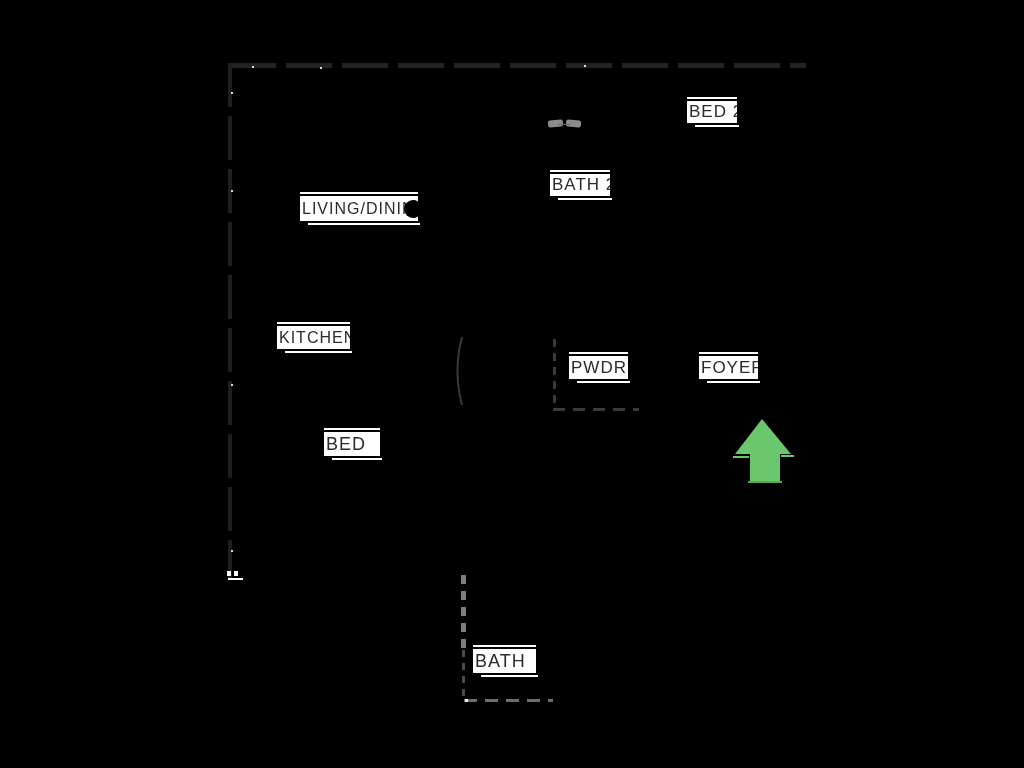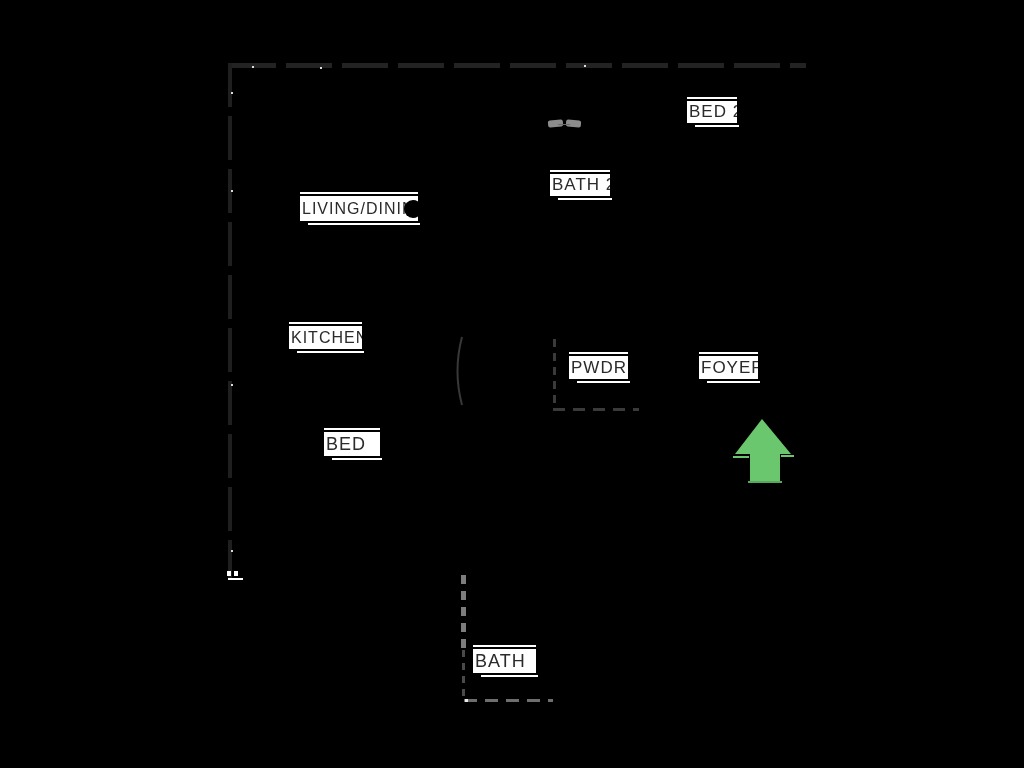--- a/index.html
+++ b/index.html
@@ -69,21 +69,21 @@
 
   <div class="rlabel" style="left:300px;top:196px;width:118px;">
     <div class="tline"></div>
     <div class="box" style="height:25px;font-size:16px;">
       <span>LIVING/DINING</span>
       <i class="disc"></i>
     </div>
     <div class="bline"></div>
   </div>
 
-  <div class="rlabel" style="left:277px;top:326px;width:73px;margin-left:12px;">
+  <div class="rlabel" style="left:277px;top:326px;width:73px;">
     <div class="tline"></div>
     <div class="box" style="height:23px;font-size:16px;">
       <span>KITCHEN</span>
     </div>
     <div class="bline"></div>
   </div>
 
   <div class="rlabel" style="left:324px;top:432px;width:56px;">
     <div class="tline"></div>
     <div class="box" style="height:24px;font-size:18px;">

